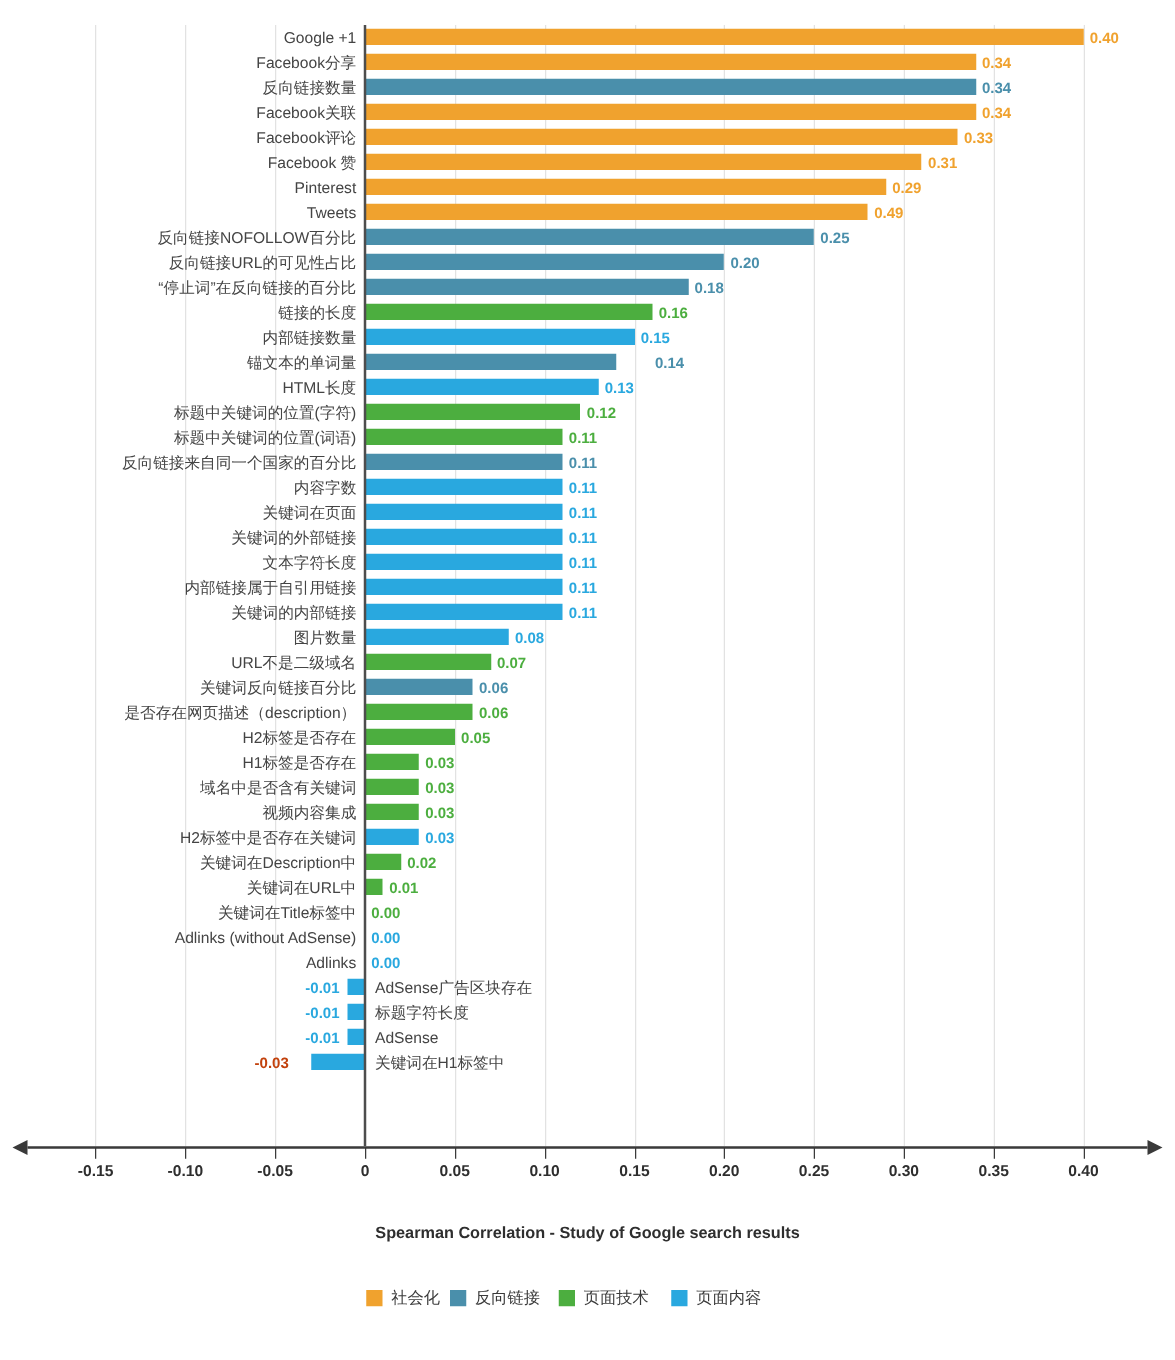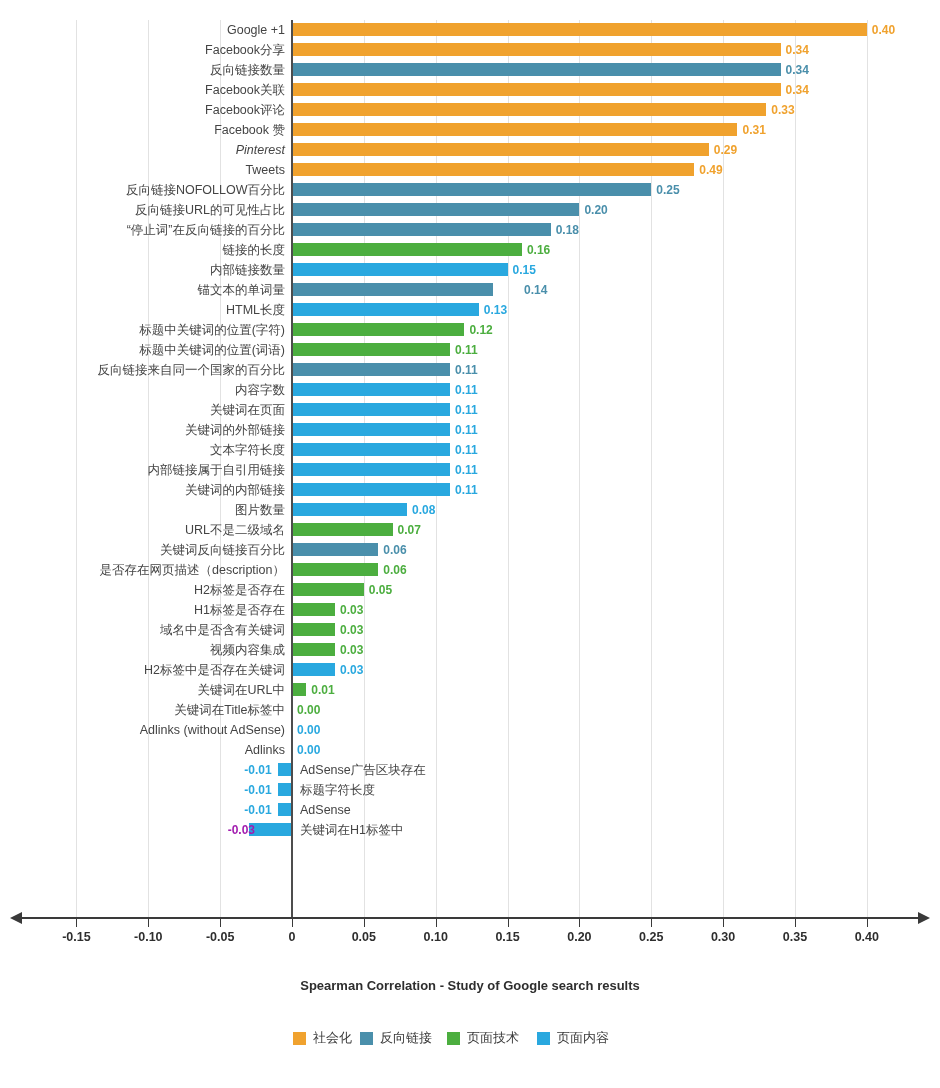--- a/index.html
+++ b/index.html
@@ -212,21 +212,21 @@
           <div class="cat-label left" style="right: 655px;">Facebook评论</div>
           <div class="val-label" style="color: rgb(240, 162, 46); left: 771.21px;">0.33</div>
         </div>
         <div class="row">
           <div class="bar" style="background: rgb(240, 162, 46); width: 445.47px; left: 292px;"></div>
           <div class="cat-label left" style="right: 655px;">Facebook 赞</div>
           <div class="val-label" style="color: rgb(240, 162, 46); left: 742.47px;">0.31</div>
         </div>
         <div class="row">
           <div class="bar" style="background: rgb(240, 162, 46); width: 416.73px; left: 292px;"></div>
-          <div class="cat-label left" style="right: 655px; font-style: italic;">Pinterest</div>
+          <div class="cat-label left" style="right: 655px;">Pinterest</div>
           <div class="val-label" style="color: rgb(240, 162, 46); left: 713.73px;">0.29</div>
         </div>
         <div class="row">
           <div class="bar" style="background: rgb(240, 162, 46); width: 402.36px; left: 292px;"></div>
           <div class="cat-label left" style="right: 655px;">Tweets</div>
           <div class="val-label" style="color: rgb(240, 162, 46); left: 699.36px;">0.49</div>
         </div>
         <div class="row">
           <div class="bar" style="background: rgb(74, 143, 171); width: 359.25px; left: 292px;"></div>
           <div class="cat-label left" style="right: 655px;">反向链接NOFOLLOW百分比</div>
@@ -346,20 +346,25 @@
           <div class="bar" style="background: rgb(76, 174, 63); width: 43.11px; left: 292px;"></div>
           <div class="cat-label left" style="right: 655px;">视频内容集成</div>
           <div class="val-label" style="color: rgb(76, 174, 63); left: 340.11px;">0.03</div>
         </div>
         <div class="row">
           <div class="bar" style="background: rgb(41, 168, 223); width: 43.11px; left: 292px;"></div>
           <div class="cat-label left" style="right: 655px;">H2标签中是否存在关键词</div>
           <div class="val-label" style="color: rgb(41, 168, 223); left: 340.11px;">0.03</div>
         </div>
         <div class="row">
+          <div class="bar" style="background: rgb(76, 174, 63); width: 28.74px; left: 292px;"></div>
+          <div class="cat-label left" style="right: 655px;">关键词在Description中</div>
+          <div class="val-label" style="color: rgb(76, 174, 63); left: 325.74px;">0.02</div>
+        </div>
+        <div class="row">
           <div class="bar" style="background: rgb(76, 174, 63); width: 14.37px; left: 292px;"></div>
           <div class="cat-label left" style="right: 655px;">关键词在URL中</div>
           <div class="val-label" style="color: rgb(76, 174, 63); left: 311.37px;">0.01</div>
         </div>
         <div class="row">
           <div class="cat-label left" style="right: 655px;">关键词在Title标签中</div>
           <div class="val-label" style="color: rgb(76, 174, 63); left: 297px;">0.00</div>
         </div>
         <div class="row">
           <div class="cat-label left" style="right: 655px;">Adlinks (without AdSense)</div>
@@ -380,21 +385,21 @@
           <div class="val-label" style="color: rgb(41, 168, 223); left: 235.63px; width: 36px; text-align: right;">-0.01</div>
         </div>
         <div class="row">
           <div class="bar" style="background: rgb(41, 168, 223); width: 14.37px; left: 277.63px;"></div>
           <div class="cat-label right" style="left: 300px;">AdSense</div>
           <div class="val-label" style="color: rgb(41, 168, 223); left: 235.63px; width: 36px; text-align: right;">-0.01</div>
         </div>
         <div class="row">
           <div class="bar" style="background: rgb(41, 168, 223); width: 43.11px; left: 248.89px;"></div>
           <div class="cat-label right" style="left: 300px;">关键词在H1标签中</div>
-          <div class="val-label" style="color: #a21caf; left: 219px; width: 36px; text-align: right;">-0.03</div>
+          <div class="val-label" style="color: #c2410c; left: 195px; width: 36px; text-align: right;">-0.03</div>
         </div>
       </div>
   </div>
 
   <div class="xaxis">
     <div class="axis-line"></div>
     <div class="arrow left"></div>
     <div class="arrow right"></div>
     <div id="ticks">
         <div class="tick" style="left: 76.45px;"></div>

